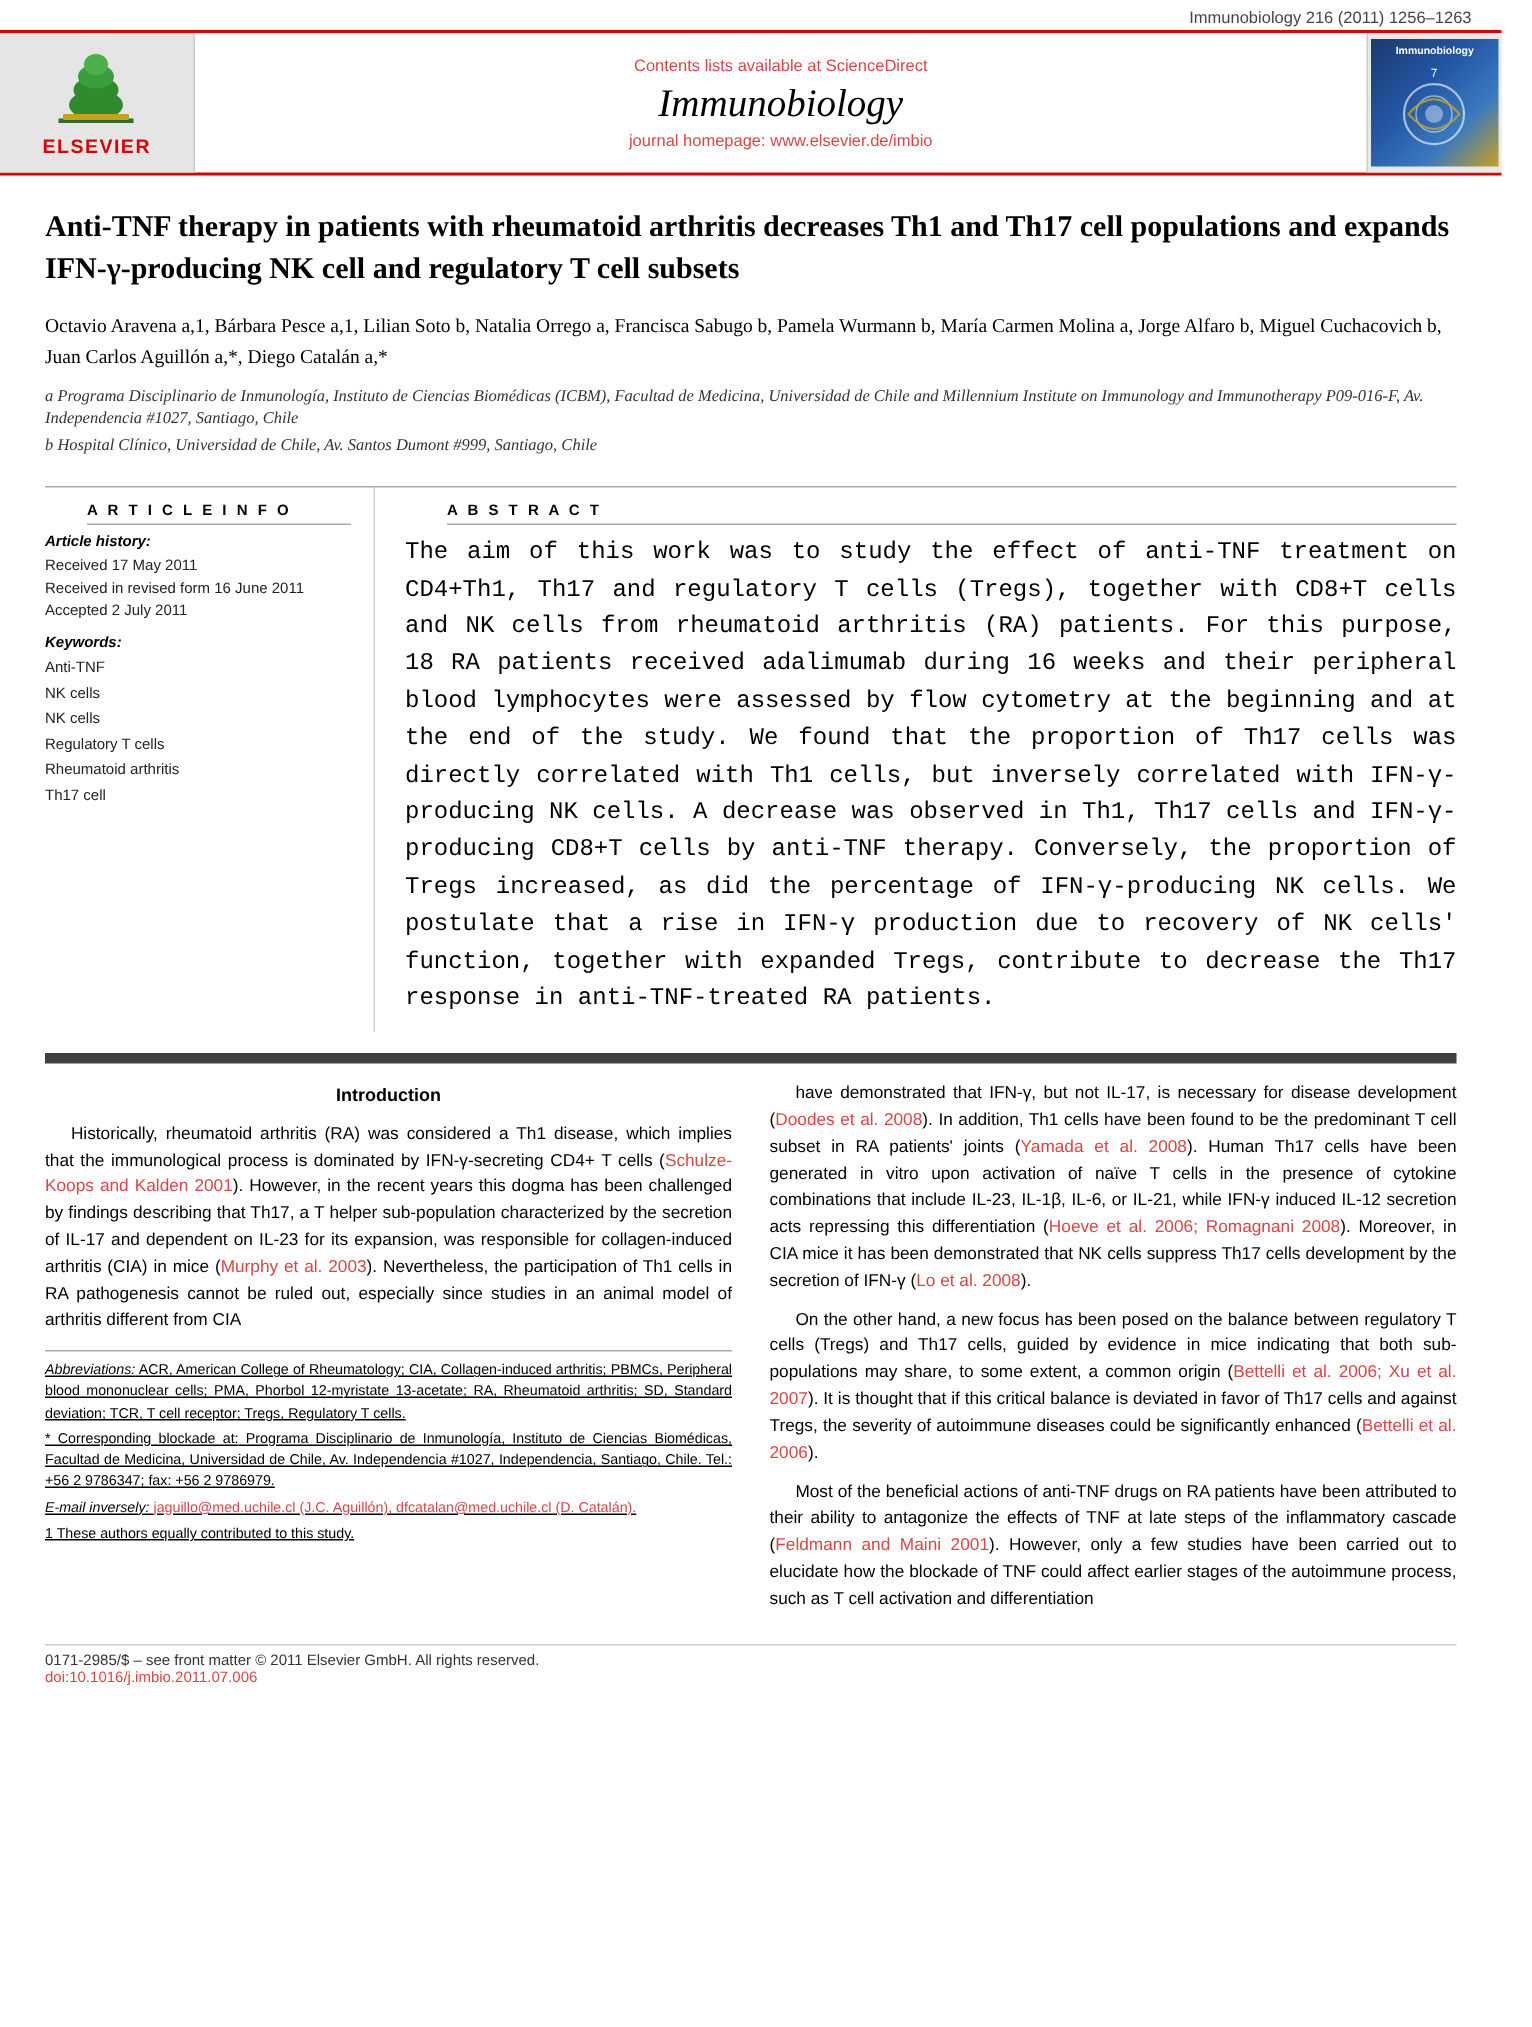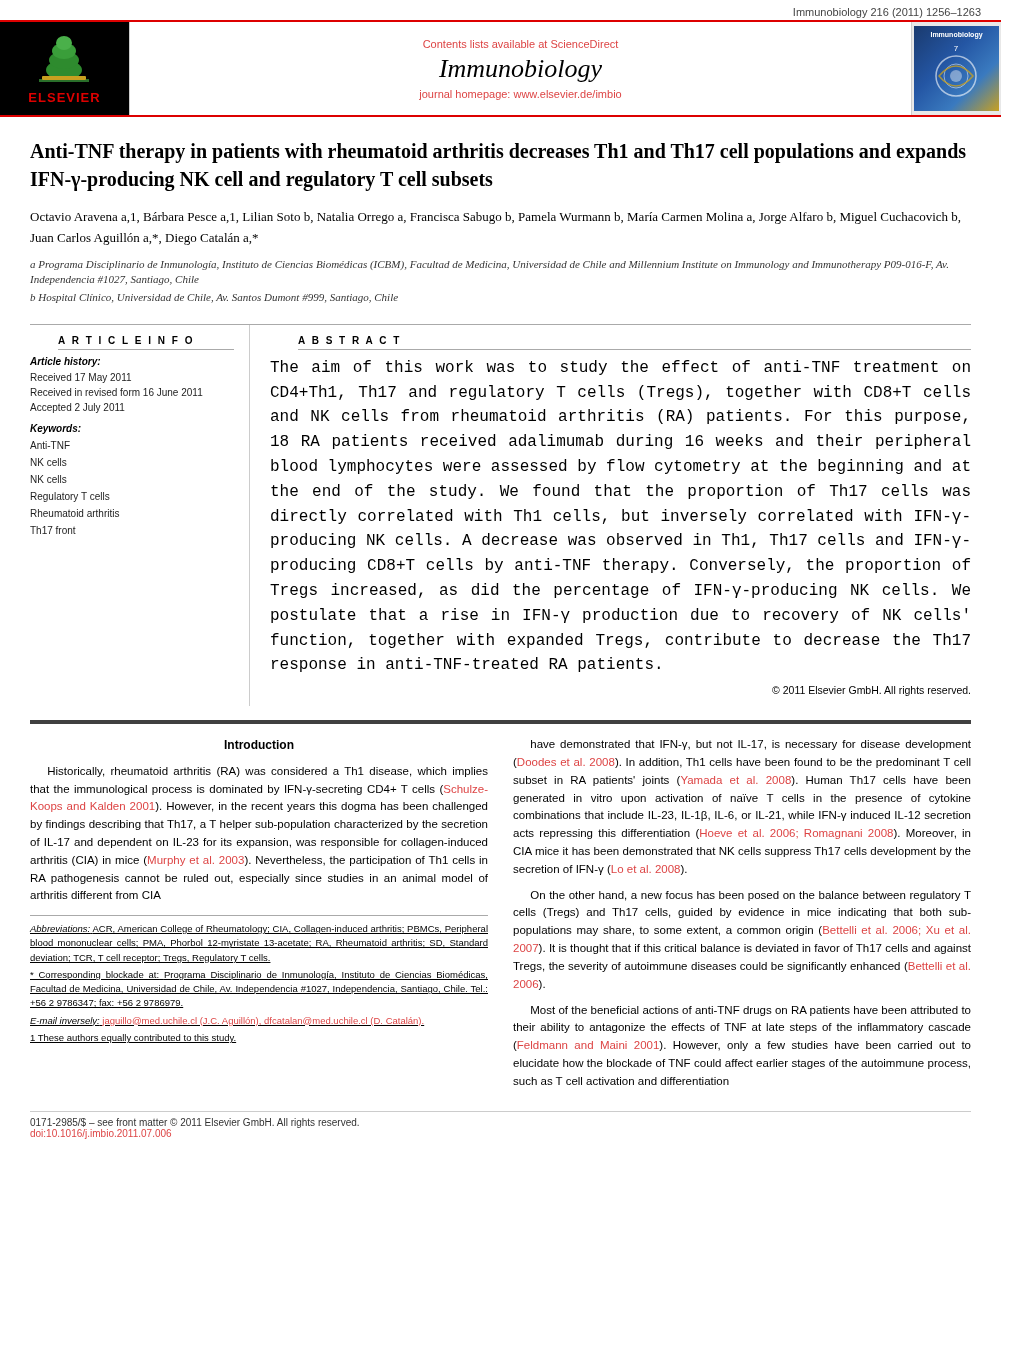--- a/index.html
+++ b/index.html
@@ -28,21 +28,21 @@
     
     .header-area {
       display: flex;
       align-items: stretch;
       border-top: 2px solid #d00;
       border-bottom: 2px solid #d00;
       margin: 0 0 0 0;
     }
     .header-left {
       width: 130px;
-      background: #000000;
+      background: #e5e5e5;
       border-right: 1px solid #ccc;
       display: flex;
       align-items: center;
       justify-content: center;
       padding: 10px;
     }
     .elsevier-logo {
       display: flex;
       flex-direction: column;
       align-items: center;
@@ -213,21 +213,21 @@
       font-family: Arial, sans-serif;
       text-align: right;
       margin-top: 6px;
       color: #000;
     }
     
     .body-section {
       display: flex;
       gap: 25px;
       margin-top: 14px;
-      border-top: 4px solid #404040;
+      border-top: 7px solid #404040;
       padding-top: 12px;
     }
     .body-col {
       flex: 1;
       font-family: Arial, sans-serif;
       font-size: 11.5px;
       line-height: 1.55;
       color: #000;
       text-align: justify;
     }
@@ -345,26 +345,25 @@
         <div class="article-history-label">Article history:</div>
         <div class="history-item">Received 17 May 2011</div>
         <div class="history-item">Received in revised form 16 June 2011</div>
         <div class="history-item">Accepted 2 July 2011</div>
         <div class="keywords-label">Keywords:</div>
         <div class="keyword-item">Anti-TNF</div>
         <div class="keyword-item">NK cells</div>
         <div class="keyword-item">NK cells</div>
         <div class="keyword-item">Regulatory T cells</div>
         <div class="keyword-item">Rheumatoid arthritis</div>
-        <div class="keyword-item">Th17 front</div>
+        <div class="keyword-item">Th17 cell</div>
       </div>
       <div class="abstract-col">
         <div class="section-heading">A B S T R A C T</div>
         <div class="abstract-text">The aim of this work was to study the effect of anti-TNF treatment on CD4+Th1, Th17 and regulatory T cells (Tregs), together with CD8+T cells and NK cells from rheumatoid arthritis (RA) patients. For this purpose, 18 RA patients received adalimumab during 16 weeks and their peripheral blood lymphocytes were assessed by flow cytometry at the beginning and at the end of the study. We found that the proportion of Th17 cells was directly correlated with Th1 cells, but inversely correlated with IFN-γ-producing NK cells. A decrease was observed in Th1, Th17 cells and IFN-γ-producing CD8+T cells by anti-TNF therapy. Conversely, the proportion of Tregs increased, as did the percentage of IFN-γ-producing NK cells. We postulate that a rise in IFN-γ production due to recovery of NK cells' function, together with expanded Tregs, contribute to decrease the Th17 response in anti-TNF-treated RA patients.</div>
-        <div class="copyright-line">© 2011 Elsevier GmbH. All rights reserved.</div>
       </div>
     </div>
 
     <div class="body-section">
 
       <div class="body-col">
         <div class="body-section-heading">Introduction</div>
         <div class="body-paragraph">
           Historically, rheumatoid arthritis (RA) was considered a Th1 disease, which implies that the immunological process is dominated by IFN-γ-secreting CD4+ T cells (<span class="cite-link">Schulze-Koops and Kalden 2001</span>). However, in the recent years this dogma has been challenged by findings describing that Th17, a T helper sub-population characterized by the secretion of IL-17 and dependent on IL-23 for its expansion, was responsible for collagen-induced arthritis (CIA) in mice (<span class="cite-link">Murphy et al. 2003</span>). Nevertheless, the participation of Th1 cells in RA pathogenesis cannot be ruled out, especially since studies in an animal model of arthritis different from CIA
         </div>

